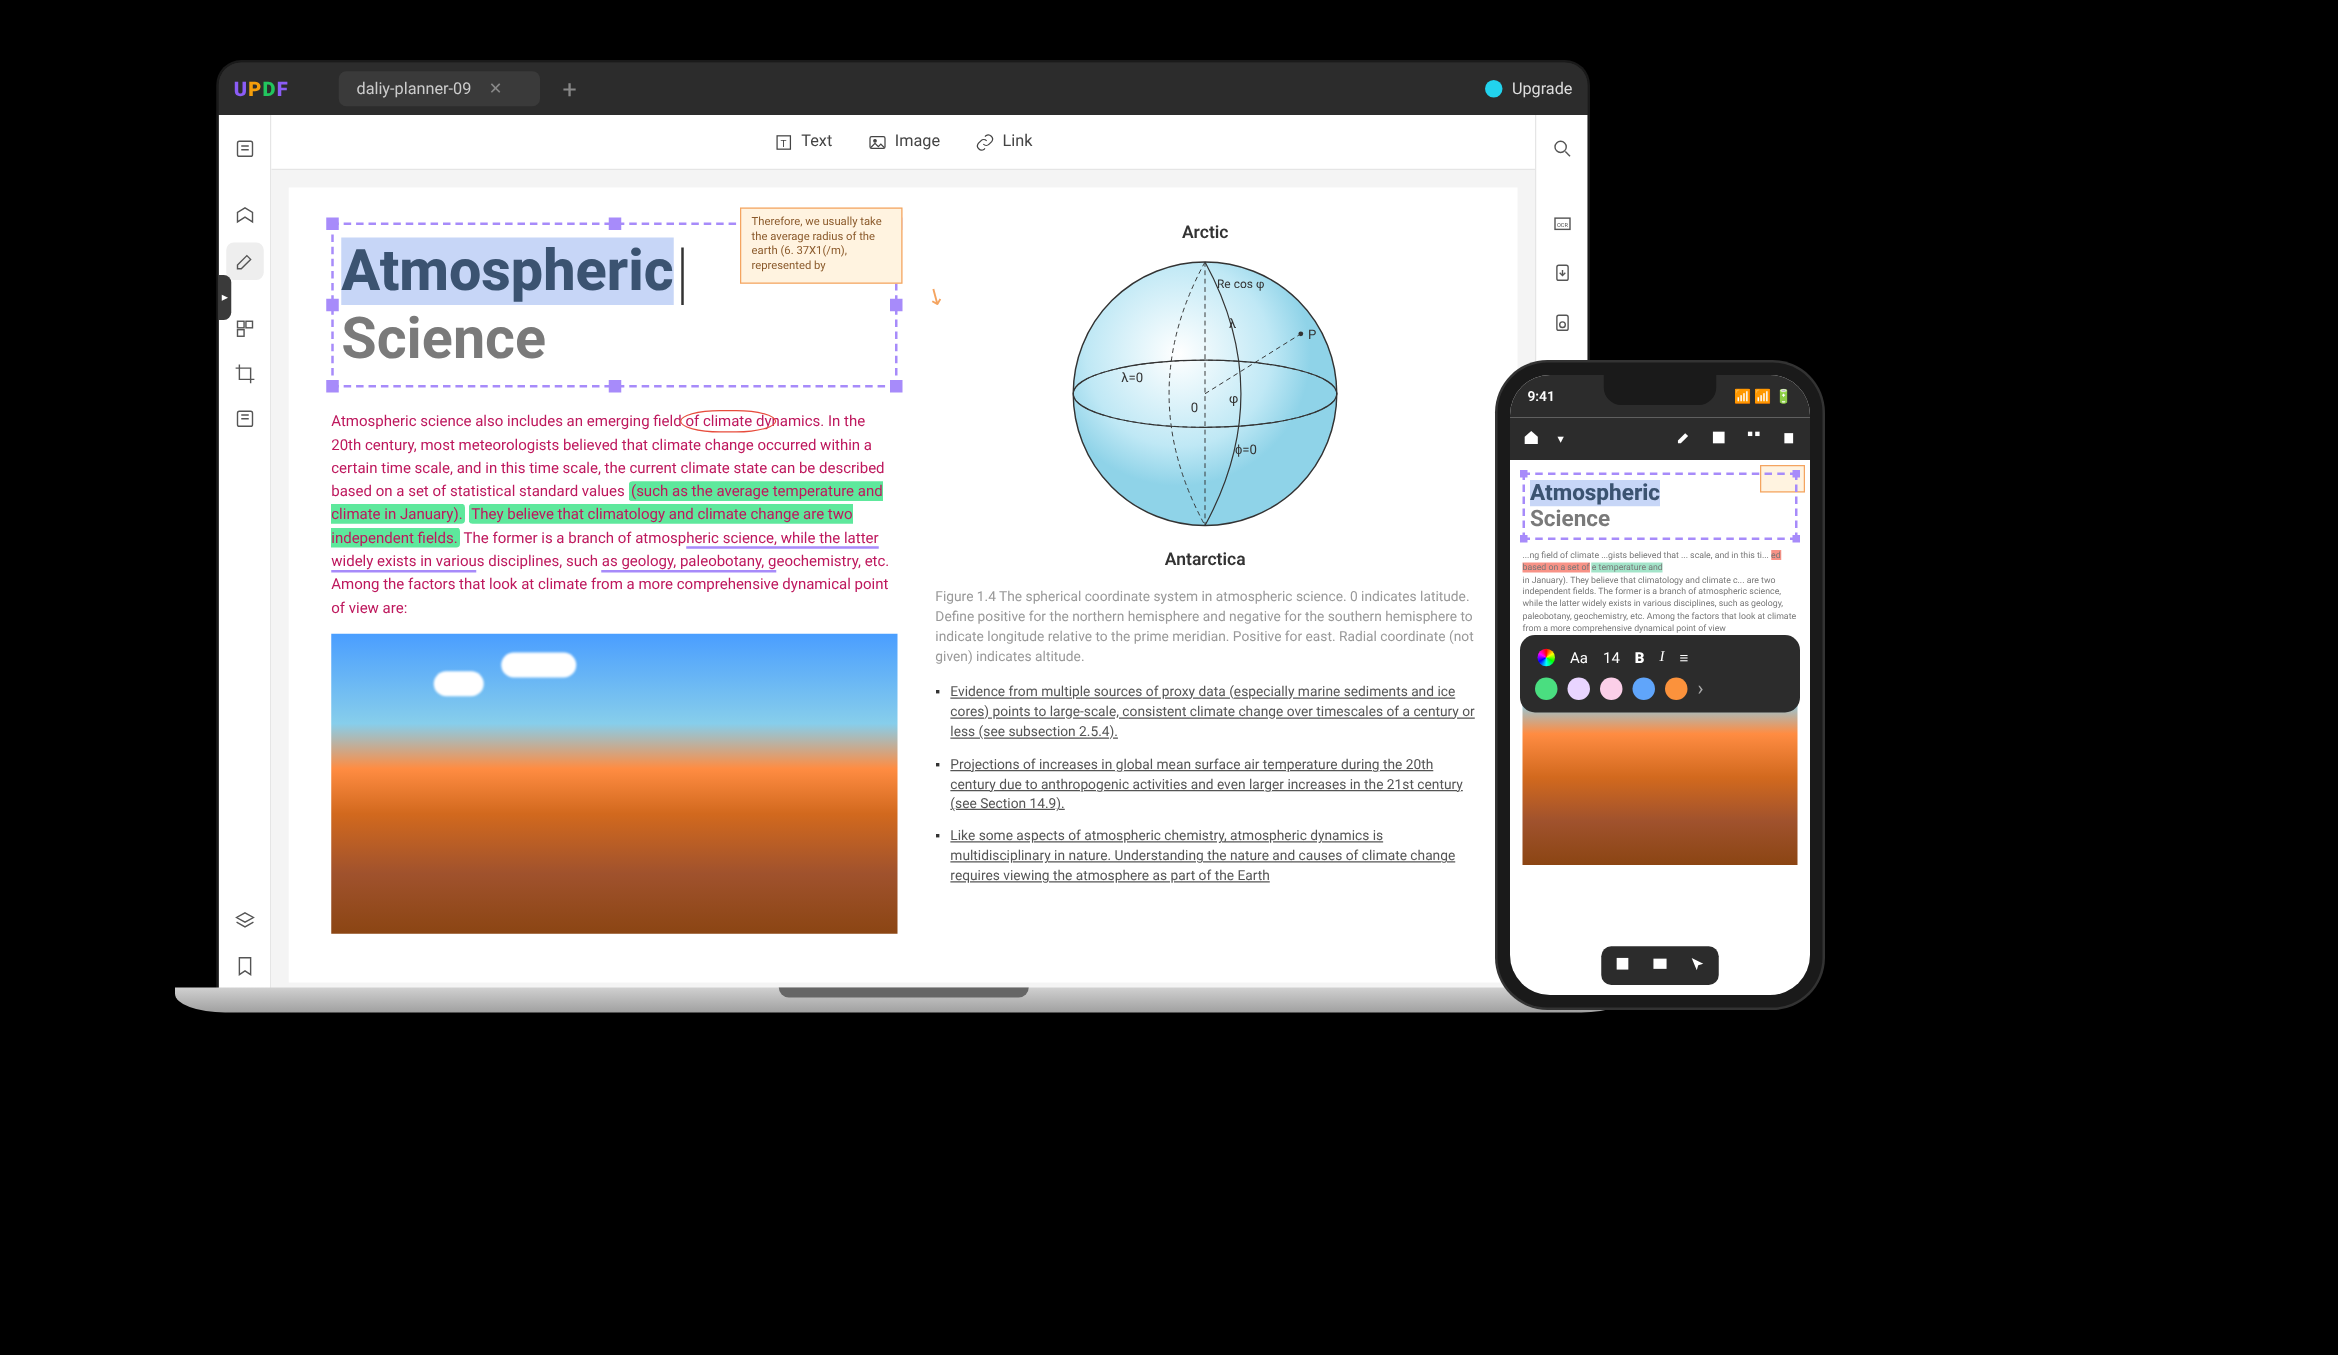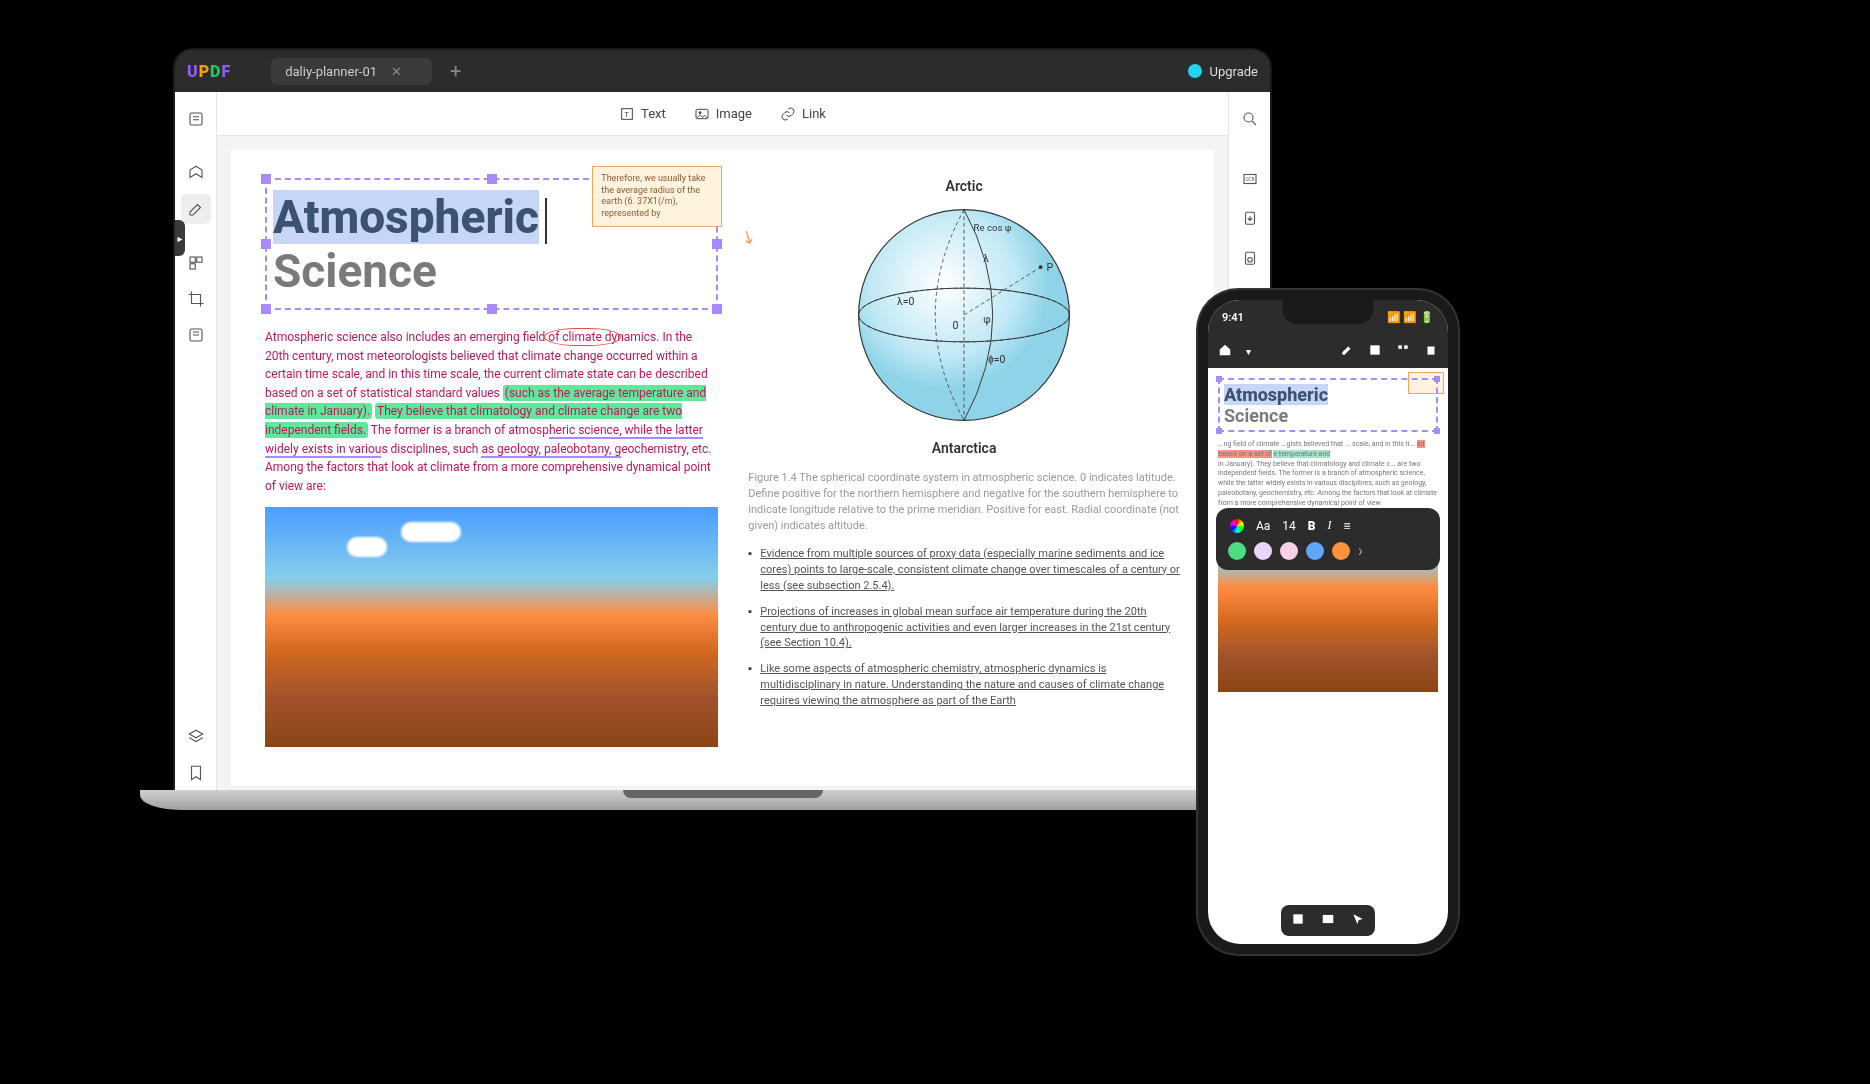--- a/index.html
+++ b/index.html
@@ -79,21 +79,21 @@
 .sphere-label.bot { margin-top:6px; margin-bottom:14px; }
 .sphere { width:230px; height:230px; margin:0 auto; }
 
 .caption { font-size:11px; color:#999; line-height:1.45; margin-bottom:12px; }
 
 ul.bullets { list-style:none; }
 ul.bullets li { font-size:11px; color:#555; line-height:1.45; margin-bottom:10px; padding-left:12px; position:relative;text-decoration:underline; }
 ul.bullets li::before { content:"▪"; position:absolute; left:0; color:#333; }
 
 
-.phone { position:absolute; right:412px; top:290px; width:260px; height:664px; background:#1a1a1a; border-radius:40px; padding:10px; box-shadow:0 0 0 2px #333; }
+.phone { position:absolute; right:412px; top:290px; width:260px; height:516px; background:#1a1a1a; border-radius:40px; padding:10px; box-shadow:0 0 0 2px #333; }
 .phone-screen { width:100%; height:100%; background:#fff; border-radius:32px; overflow:hidden; position:relative; }
 .phone-notch { position:absolute; left:50%; top:0; transform:translateX(-50%); width:90px; height:24px; background:#1a1a1a; border-radius:0 0 14px 14px; z-index:5; }
 .phone-status { height:34px; background:#2c2c2c; display:flex; align-items:center; justify-content:space-between; padding:0 14px; color:#fff; font-size:11px; font-weight:600; }
 .phone-toolbar { height:34px; background:#2c2c2c; display:flex; align-items:center; justify-content:space-between; padding:0 10px; color:#fff; }
 .phone-toolbar svg { width:14px; height:14px; fill:#fff; }
 .phone-toolbar-group { display:flex; gap:14px; align-items:center; }
 .phone-doc { padding:10px; position:relative; height:calc(100% - 68px); overflow:hidden; }
 .phone-sel { border:2px dashed #a78bfa; padding:4px; position:relative; }
 .phone-sel .ph { position:absolute; width:6px; height:6px; background:#a78bfa; }
 .ph-nw{top:-4px;left:-4px}.ph-ne{top:-4px;right:-4px}.ph-sw{bottom:-4px;left:-4px}.ph-se{bottom:-4px;right:-4px}
@@ -112,21 +112,21 @@
 .bottom-bar { position:absolute; bottom:8px; left:50%; transform:translateX(-50%); background:#2c2c2c; border-radius:8px; padding:6px 10px; display:flex; gap:16px; }
 .bottom-bar svg { width:14px; height:14px; fill:#fff; }
 </style>
 </head>
 <body>
 
 <div class="laptop">
   <div class="titlebar">
     <div class="logo"><span class="u">U</span><span class="p">P</span><span class="d">D</span><span class="f">F</span></div>
     <div class="tab">
-      <span>daliy-planner-01</span>
+      <span>daliy-planner-09</span>
       <span class="tab-close">✕</span>
     </div>
     <div class="tab-add">+</div>
     <div class="spacer"></div>
     <div class="user-dot"></div>
     <div class="upgrade">Upgrade</div>
   </div>
 
   <div class="app-body">
     <div class="side-expand">▸</div>
@@ -259,21 +259,21 @@
                 <text x="140" y="128" font-size="11" fill="#333">φ</text>
                 <text x="145" y="170" font-size="11" fill="#333">ɸ=0</text>
                 <text x="140" y="65" font-size="11" fill="#333">λ</text>
                 <text x="130" y="32" font-size="10" fill="#333">Re cos φ</text>
               </svg>
               <div class="sphere-label bot">Antarctica</div>
             </div>
             <p class="caption">Figure 1.4 The spherical coordinate system in atmospheric science. 0 indicates latitude. Define positive for the northern hemisphere and negative for the southern hemisphere to indicate longitude relative to the prime meridian. Positive for east. Radial coordinate (not given) indicates altitude.</p>
             <ul class="bullets">
               <li>Evidence from multiple sources of proxy data (especially marine sediments and ice cores) points to large-scale, consistent climate change over timescales of a century or less (see subsection 2.5.4).</li>
-              <li>Projections of increases in global mean surface air temperature during the 20th century due to anthropogenic activities and even larger increases in the 21st century (see Section 10.4).</li>
+              <li>Projections of increases in global mean surface air temperature during the 20th century due to anthropogenic activities and even larger increases in the 21st century (see Section 14.9).</li>
               <li>Like some aspects of atmospheric chemistry, atmospheric dynamics is multidisciplinary in nature. Understanding the nature and causes of climate change requires viewing the atmosphere as part of the Earth</li>
             </ul>
           </div>
         </div>
       </div>
     </div>
 
     <div class="right-sidebar">
       <div class="side-btn">
           <svg viewBox="0 0 24 24">

